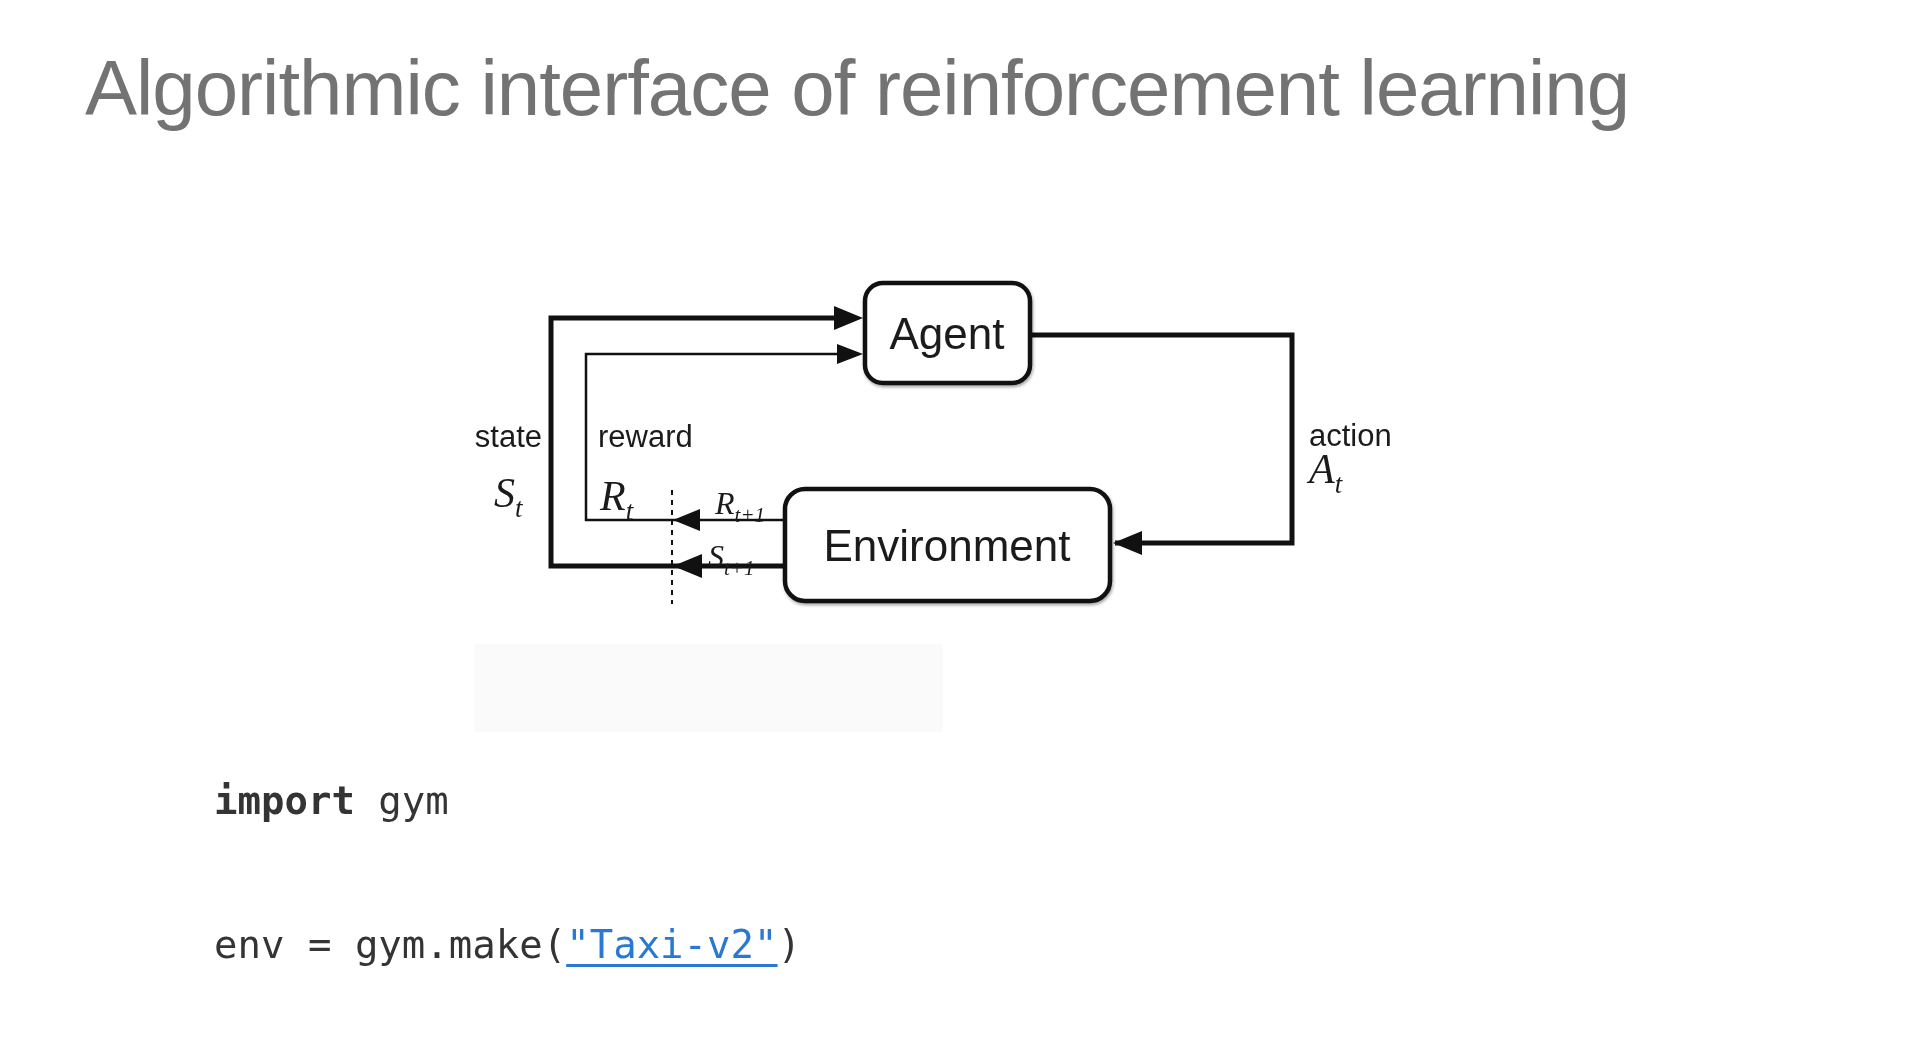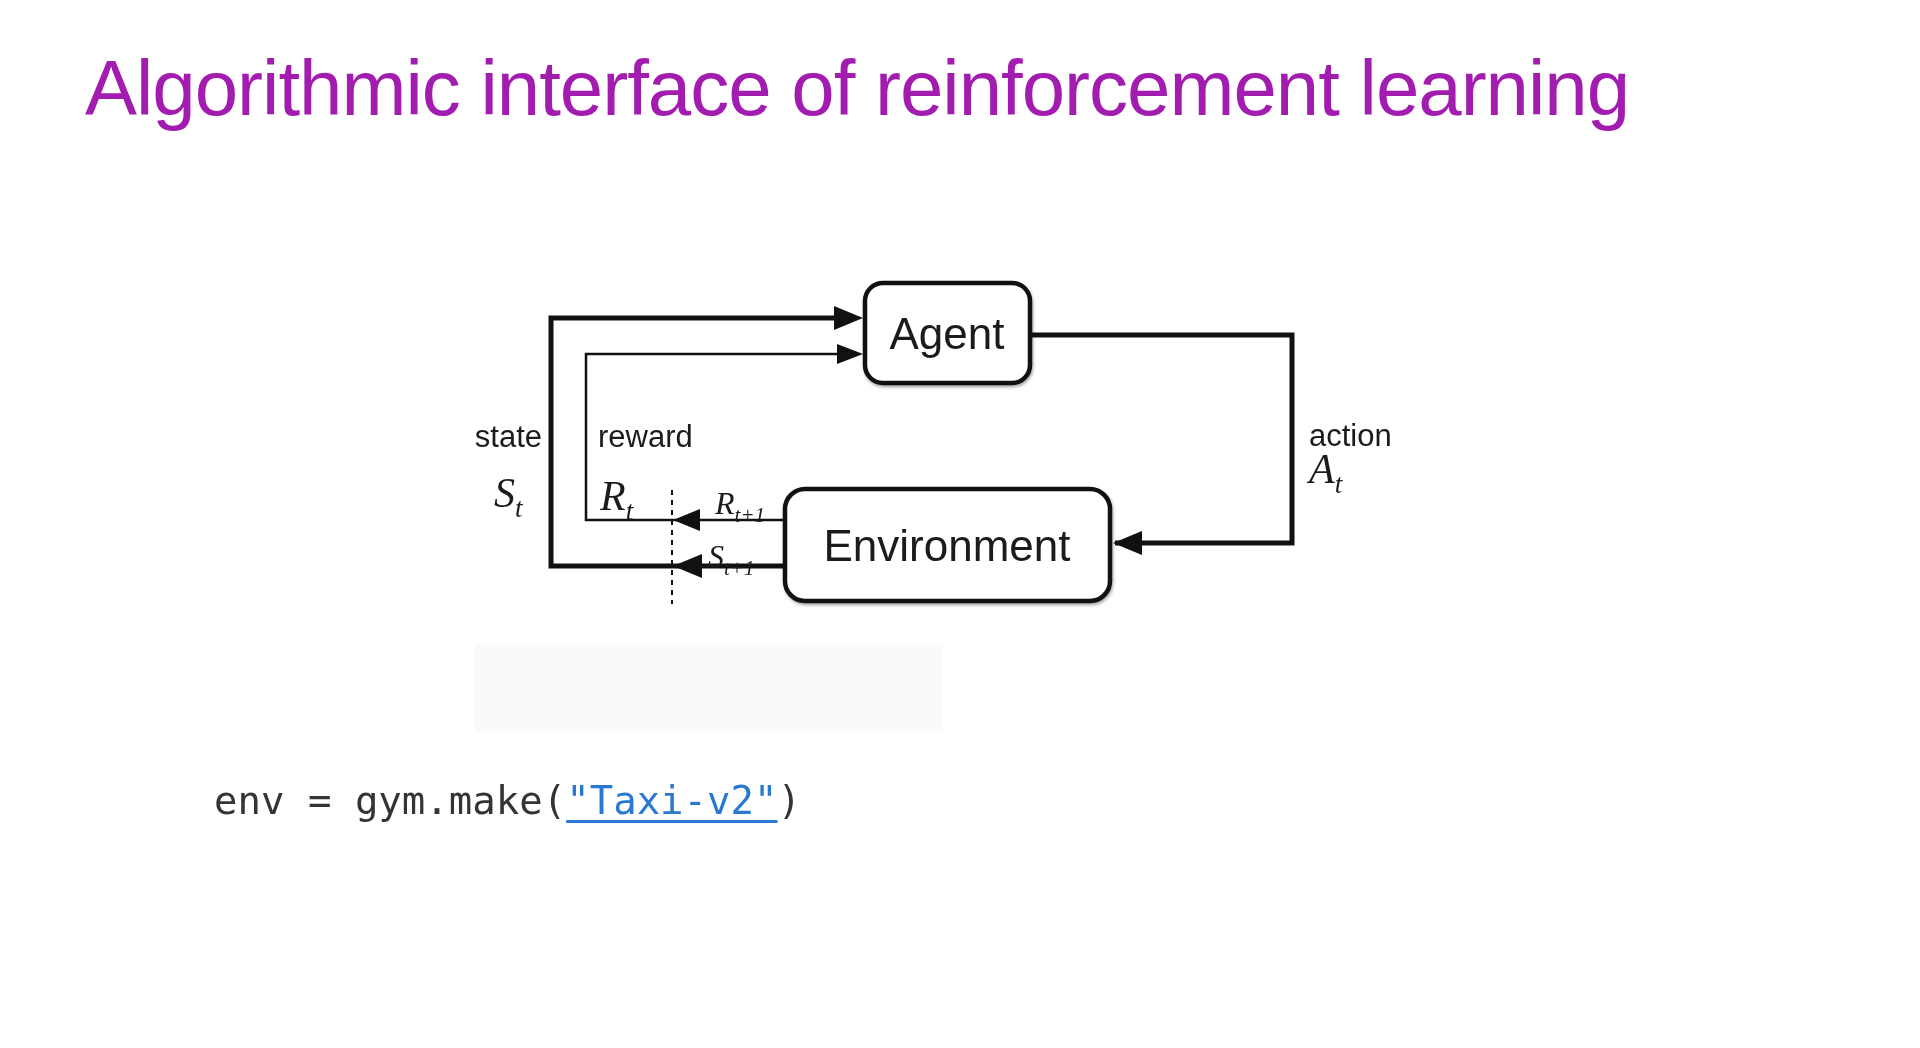--- a/index.html
+++ b/index.html
@@ -18,21 +18,21 @@
   
   .slide-title {
     position: absolute;
     left: 85px;
     top: 44px;
     width: 1820px;
     font-family: "Liberation Sans", sans-serif;
     font-size: 78px;
     font-weight: 400;
     letter-spacing: -1px;
-    color: #a21caf;
+    color: #737373;
     white-space: nowrap;
     line-height: 1.15;
   }
 
   
   .diagram-wrap {
     position: absolute;
     left: 430px;
     top: 230px;
     width: 950px;
@@ -162,19 +162,20 @@
 
     <text class="sym-small" x="245" y="284"><tspan>R</tspan><tspan class="sub" dy="8">t+1</tspan></text>
 
     <text class="sym-small" x="238" y="337"><tspan>S</tspan><tspan class="sub" dy="8">t+1</tspan></text>
   </svg>
 </div>
 
 <div class="code-artifact"></div>
 
 <div class="code-block">
+  <div class="code-line"><span class="kw">import</span><span> gym</span></div>
   <div class="code-line"><span>env = gym.make(</span><span class="link">"Taxi-v2"</span><span>)</span></div>
   
   
   
   
   
 </div>
 
 </body></html>

